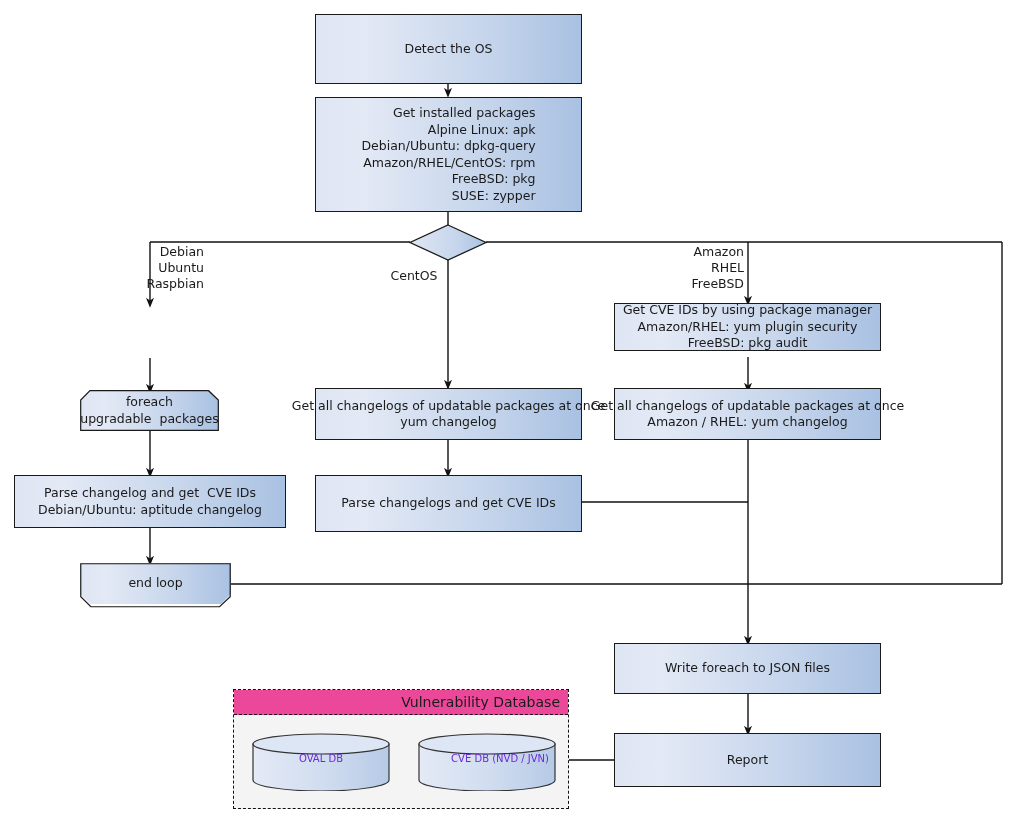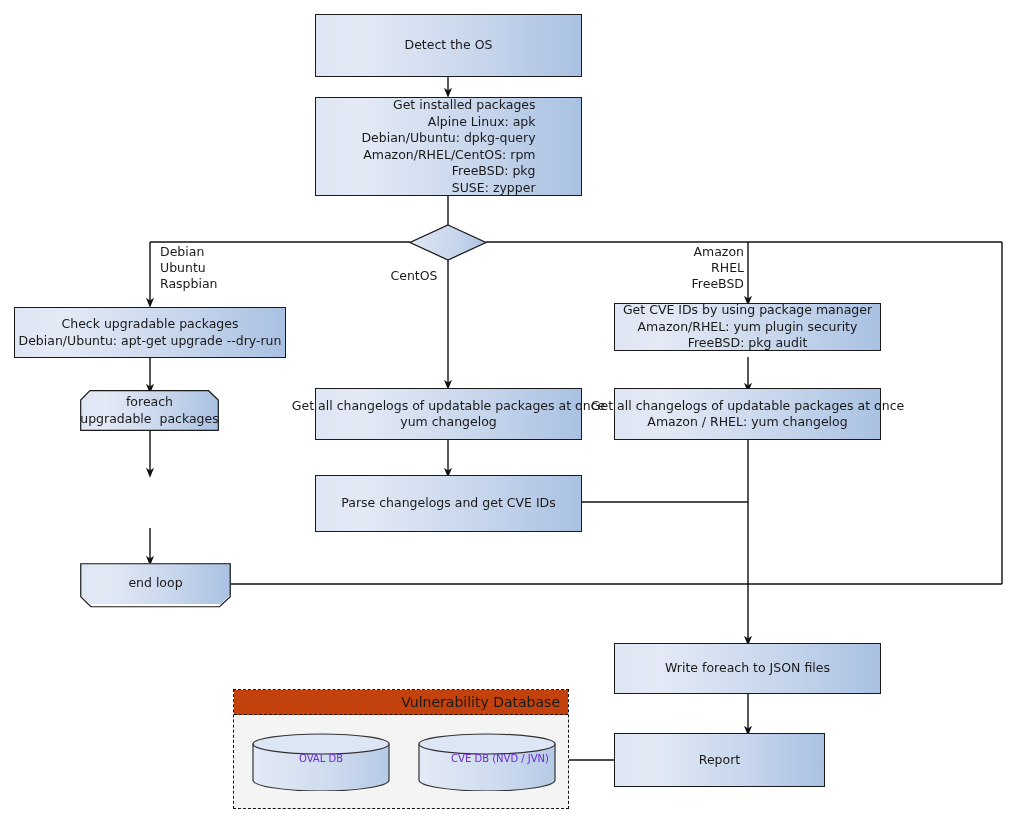--- a/index.html
+++ b/index.html
@@ -96,21 +96,21 @@
     position: absolute;
     box-sizing: border-box;
     border: 1.5px dashed #111111;
     background: #f4f4f4;
   }
   .group-title {
     position: absolute;
     box-sizing: border-box;
     height: 25px;
     left: 0; right: 0; top: 0;
-    background: #c2410c;
+    background: #ec4899;
     border-bottom: 1.5px dashed #111111;
     text-align: right;
     padding-right: 8px;
     font-size: 14px;
     line-height: 25px;
     color: #1a1a1a;
   }
   .cyl {
     position: absolute;
   }
@@ -161,68 +161,68 @@
 
       <line x1="748" y1="357" x2="748" y2="388" marker-end="url(#arrow)"></line>
 
       <line x1="748" y1="440" x2="748" y2="641" marker-end="url(#arrow)"></line>
       <line x1="748" y1="694" x2="748" y2="731" marker-end="url(#arrow)"></line>
 
       <line x1="569" y1="760" x2="614" y2="760"></line>
     </g>
   </svg>
 
-  <div class="node" style="left:315px; top:14px; width:267px; height:63px;">
+  <div class="node" style="left:315px; top:14px; width:267px; height:70px;">
     <span class="txt">Detect the OS</span>
   </div>
 
-  <div class="node right-align" style="left:315px; top:97px; width:267px; height:99px;">
+  <div class="node right-align" style="left:315px; top:97px; width:267px; height:115px;">
     <span class="txt">Get installed packages
 Alpine Linux: apk
 Debian/Ubuntu: dpkg-query
 Amazon/RHEL/CentOS: rpm
 FreeBSD: pkg
 SUSE: zypper</span>
   </div>
 
   <svg class="diamond" style="left:408px; top:223px;" width="80" height="40" viewBox="0 0 80 40">
     <defs>
       <linearGradient id="dgrad" x1="0" y1="0" x2="1" y2="0">
         <stop offset="0%" stop-color="#dfe6f3"></stop>
         <stop offset="60%" stop-color="#c7d6ec"></stop>
         <stop offset="100%" stop-color="#a9c1e2"></stop>
       </linearGradient>
     </defs>
     <polygon points="40,2 78,19.5 40,37 2,19.5" fill="url(#dgrad)" stroke="#1a1a1a" stroke-width="1.3"></polygon>
   </svg>
 
-  <div class="branch-label" style="left:160px; top:244px; text-align:left; width:60px;">Debian
+  <div class="branch-label" style="left:144px; top:244px; text-align:right; width:60px;">Debian
 Ubuntu
 Raspbian</div>
   <div class="branch-label" style="left:388px; top:268px; width:52px; text-align:center;">CentOS</div>
   <div class="branch-label ralign" style="left:648px; top:244px; width:96px;">Amazon
 RHEL
 FreeBSD</div>
 
-  <div class="node" style="left:14px; top:307px; width:272px; height:51px;">
-    <span class="txt">Check upgradable packages
-Debian/Ubuntu: apt-get upgrade --dry-run</span>
-  </div>
 
   <div class="node loop-start" style="left:80px; top:390px; width:139px; height:41px;">
     <div class="shape"></div>
     <svg class="outline" viewBox="0 0 139 41" preserveAspectRatio="none">
       <polygon points="10,0.7 128.5,0.7 138.3,10 138.3,40.3 0.7,40.3 0.7,10" fill="none" stroke="#1a1a1a" stroke-width="1.2" vector-effect="non-scaling-stroke"></polygon>
     </svg>
     <div class="label-wrap">
       <span class="txt">foreach
 upgradable  packages</span>
     </div>
   </div>
 
+  <div class="node" style="left:14px; top:475px; width:272px; height:53px;">
+    <span class="txt">Parse changelog and get  CVE IDs
+Debian/Ubuntu: aptitude changelog</span>
+  </div>
 
   <div class="node loop-end" style="left:80px; top:563px; width:151px; height:41px;">
     <div class="shape"></div>
     <svg class="outline" viewBox="0 0 139 41" preserveAspectRatio="none" style="position:absolute; inset:0;">
       <polygon points="0.7,0.7 138.3,0.7 138.3,31 128.5,40.3 10,40.3 0.7,31" fill="none" stroke="#1a1a1a" stroke-width="1.2" vector-effect="non-scaling-stroke"></polygon>
     </svg>
     <div class="label-wrap">
       <span class="txt">end loop</span>
     </div>
   </div>
@@ -244,21 +244,21 @@
 
   <div class="node overflow" style="left:614px; top:388px; width:267px; height:52px;">
     <span class="txt">Get all changelogs of updatable packages at once
 Amazon / RHEL: yum changelog</span>
   </div>
 
   <div class="node" style="left:614px; top:643px; width:267px; height:51px;">
     <span class="txt">Write foreach to JSON files</span>
   </div>
 
-  <div class="node" style="left:614px; top:733px; width:211px; height:54px;">
+  <div class="node" style="left:614px; top:733px; width:267px; height:54px;">
     <span class="txt">Report</span>
   </div>
 
   <div class="group-box" style="left:233px; top:689px; width:336px; height:120px;">
     <div class="group-title">Vulnerability Database</div>
 
     <svg class="cyl" style="left:17px; top:43px;" width="140" height="58" viewBox="0 0 140 58">
       <defs>
         <linearGradient id="cylgrad" x1="0" y1="0" x2="1" y2="0">
           <stop offset="0%" stop-color="#e4eaf6"></stop>

